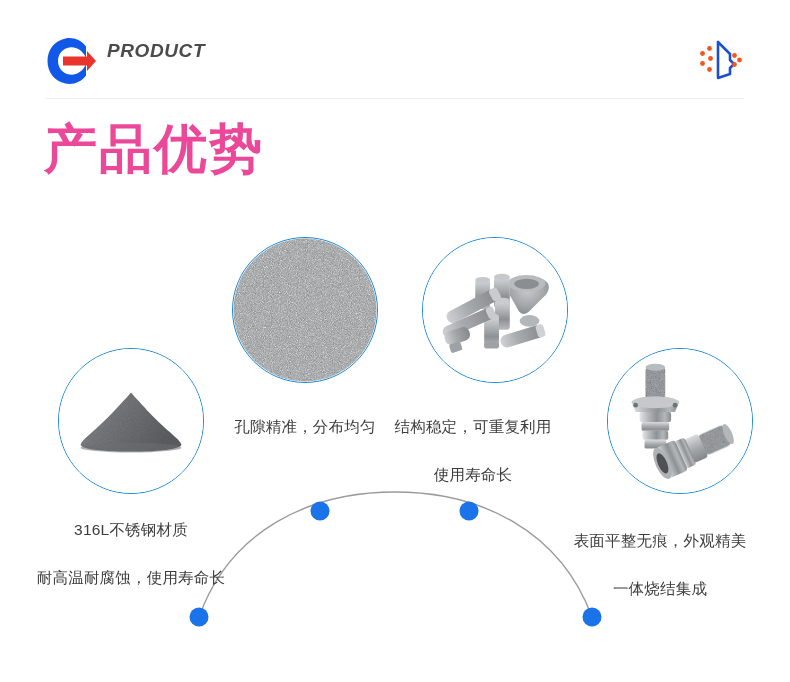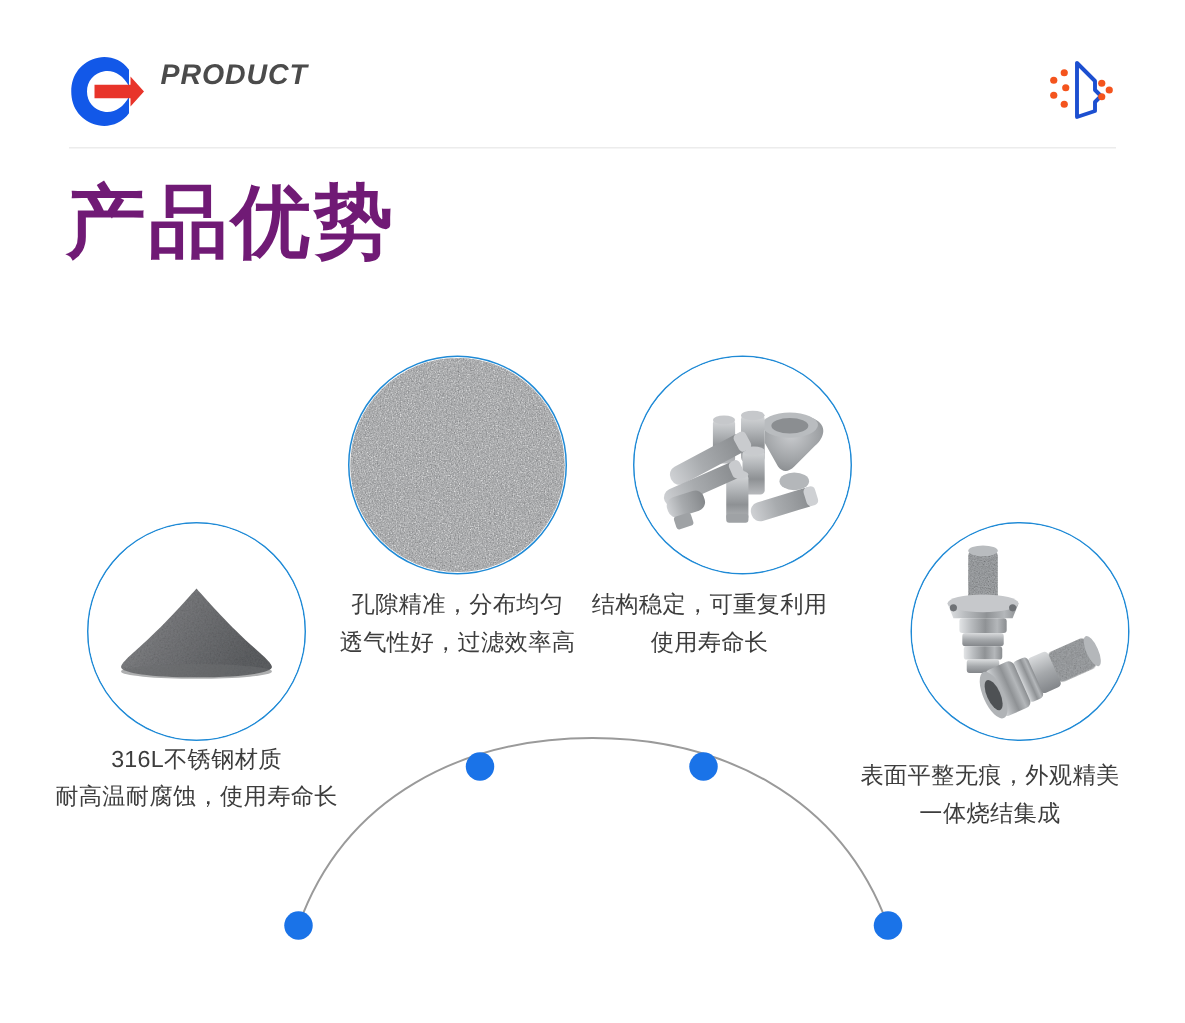--- a/index.html
+++ b/index.html
@@ -60,21 +60,21 @@
     height: 1px;
     background: #ececec;
   }
 
   
   #section-title {
     position: absolute;
     left: 44px; top: 118px;
     font-size: 53px;
     font-weight: 700;
-    color: #701a75;
+    color: #ec4899;
     letter-spacing: 2px;
     line-height: 62px;
     white-space: nowrap;
   }
 
   
   #arc-decoration {
     position: absolute;
     left: 0; top: 430px;
     width: 790px;
@@ -95,21 +95,21 @@
   }
   .feature-caption {
     position: absolute;
     text-align: center;
     font-size: 15.5px;
     line-height: 25px;
     color: #3d3d3d;
     white-space: nowrap;
     letter-spacing: 0.2px;
   }
-  .feature-caption .cap-line { display: block; }
+  .feature-caption .cap-line { display: block; margin-top: 23px; }
 
   
   #feature-1 .feature-circle { left: 58px;  top: 348px; width: 146px; height: 146px; }
   #feature-1 .feature-caption { left: 10px; top: 494px; width: 242px; }
 
   #feature-2 .feature-circle { left: 232px; top: 237px; width: 146px; height: 146px; }
   #feature-2 .feature-caption { left: 185px; top: 391px; width: 240px; }
 
   #feature-3 .feature-circle { left: 422px; top: 237px; width: 146px; height: 146px; }
   #feature-3 .feature-caption { left: 362px; top: 391px; width: 222px; }
@@ -218,21 +218,20 @@
             </clipPath>
         </defs>
         <g clip-path="url(#discClip)">
           <rect x="0" y="0" width="146" height="146" fill="#8e9093"></rect>
           <rect x="0" y="0" width="146" height="146" filter="url(#grainB)" opacity="0.95"></rect>
         </g>
       </svg>
     </div>
     <div class="feature-caption">
       <span class="cap-line">孔隙精准，分布均匀</span>
-      <span class="cap-line">透气性好，过滤效率高</span>
     </div>
   </div>
 
   <div class="feature" id="feature-3">
     <div class="feature-circle">
       <svg class="art" viewBox="0 0 146 146" xmlns="http://www.w3.org/2000/svg">
         <defs>
           <linearGradient id="steel1" x1="0" y1="0" x2="0" y2="1">
             <stop offset="0%" stop-color="#d6d8da"></stop>
             <stop offset="30%" stop-color="#b6b9bc"></stop>

